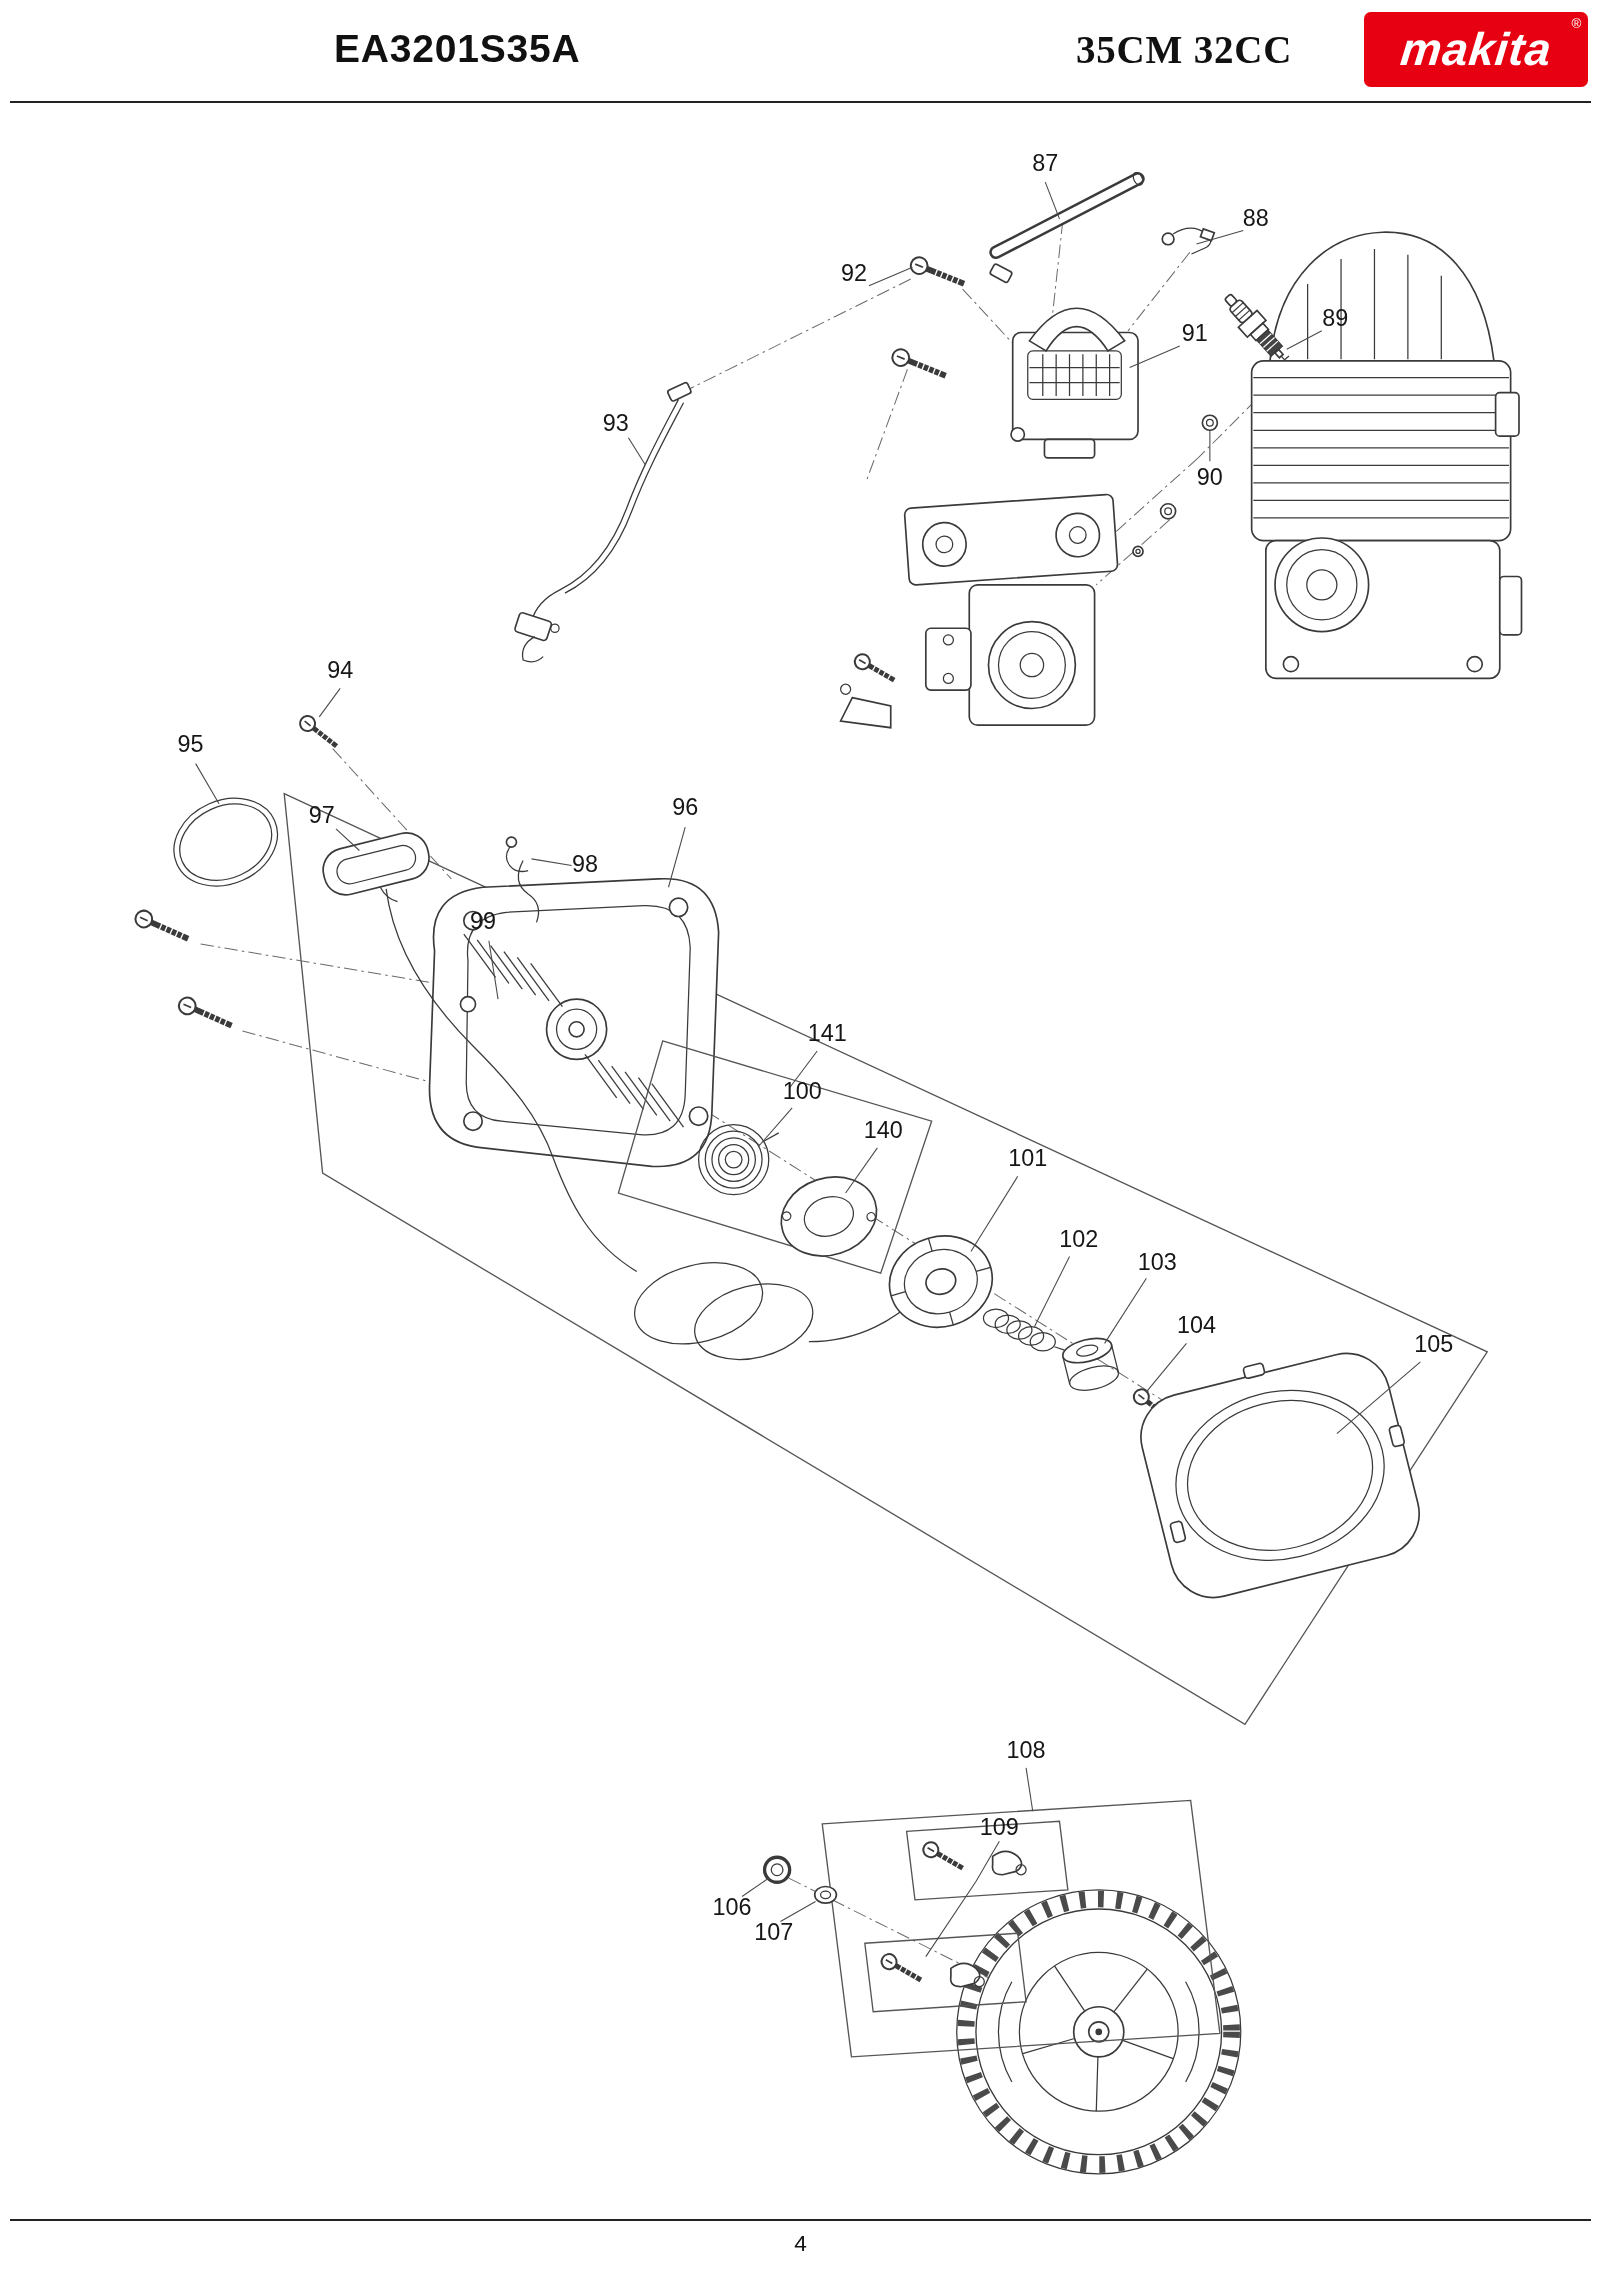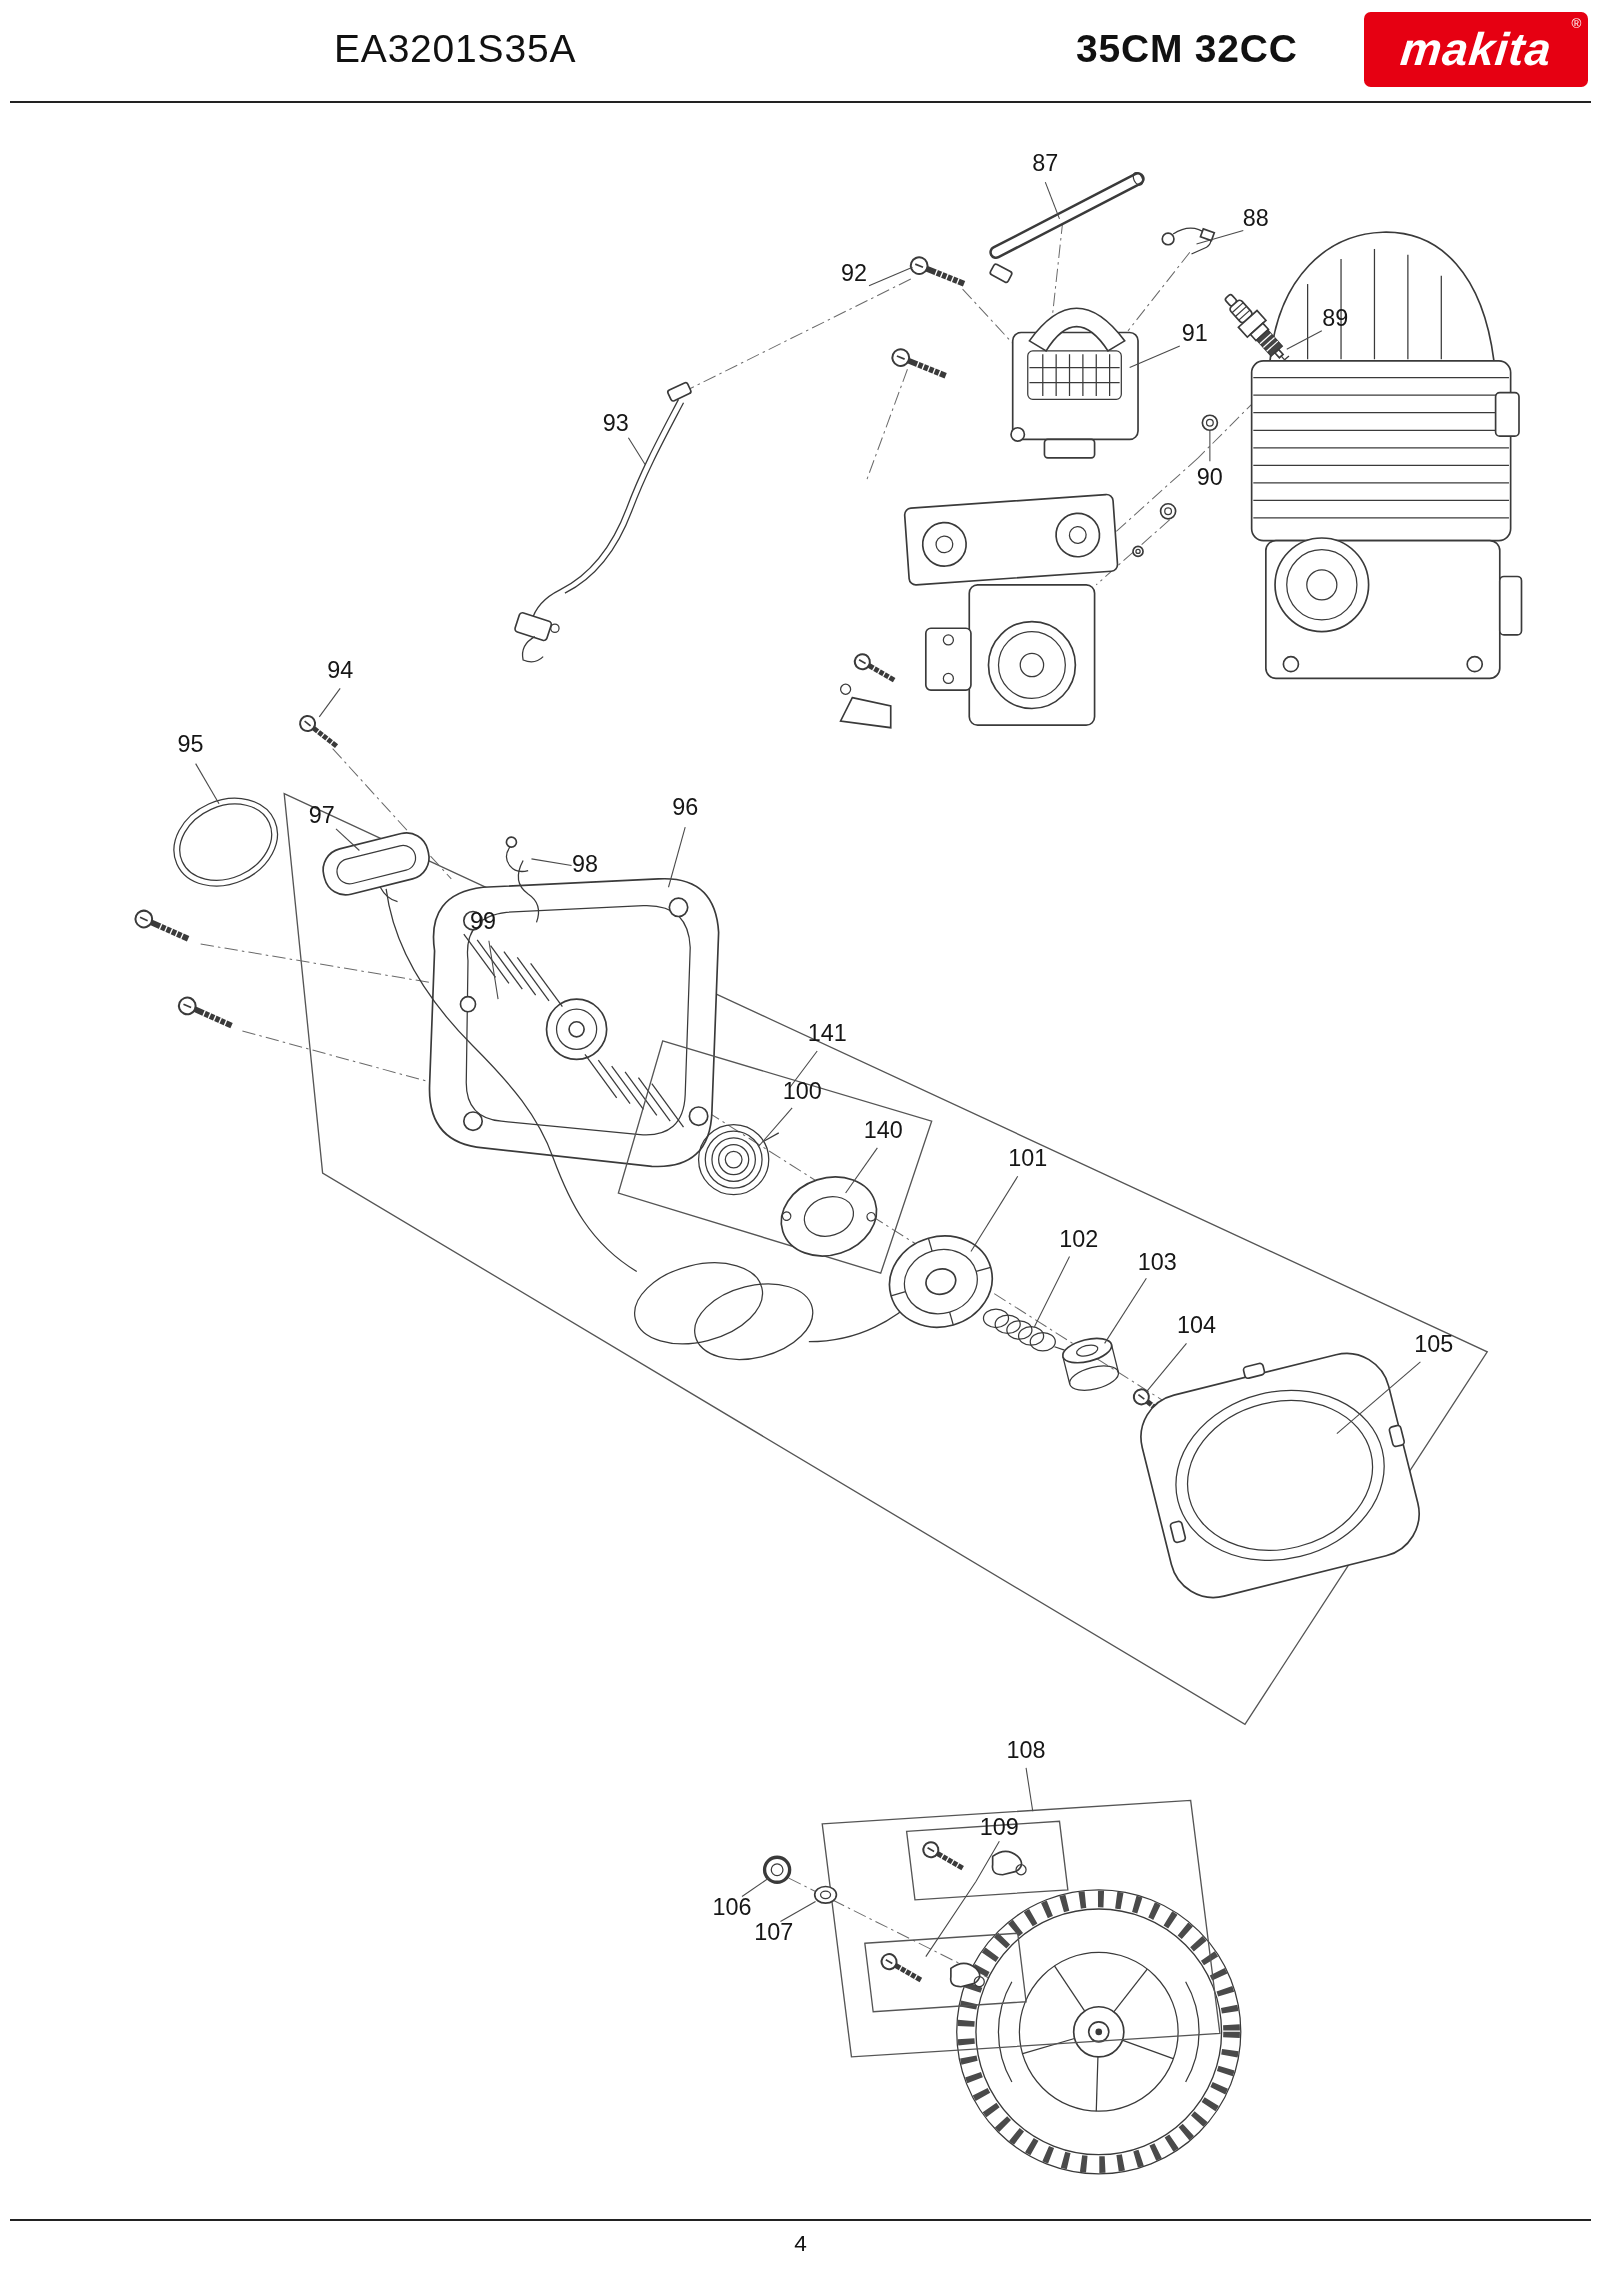--- a/index.html
+++ b/index.html
@@ -1,21 +1,21 @@
 <!DOCTYPE html>
 <html style="font-size:13.4px"><head>
 <meta charset="utf-8">
 <style>
   html,body{margin:0;padding:0;background:#fff;}
   .page{
     position:relative;width:1601px;height:2295px;background:#ffffff;
     font-family:"Liberation Sans",sans-serif;overflow:hidden;color:#111;
   }
-  .model{position:absolute;left:334px;top:27px;font-size:39px;font-weight:normal;letter-spacing:0.8px;}
-  .spec{position:absolute;left:1076px;top:27px;font-size:39px;font-weight:bold;letter-spacing:0.8px;}
+  .model{position:absolute;left:334px;top:27px;font-size:39px;font-weight:bold;letter-spacing:0.8px;}
+  .spec{position:absolute;left:1076px;top:27px;font-size:39px;font-weight:bold;letter-spacing:0.8px;font-family:Liberation Serif, serif;}
   .logo{position:absolute;left:1364px;top:11.7px;width:224px;height:75px;background:#e60012;
         border-radius:6.7px;display:flex;align-items:center;justify-content:center;}
   .logo-text{color:#fff;font-size:46px;font-weight:bold;font-style:italic;
              transform:skewX(-6deg);letter-spacing:0.8px;}
   .logo-reg{position:absolute;top:4.2px;right:6.7px;color:#fff;font-size:13.4px;font-style:normal;}
   .rule{position:absolute;left:10px;width:1581px;height:1.7px;background:#222;}
   .rule-top{top:101px;}
   .rule-bottom{top:2219px;}
   .page-number{position:absolute;top:2231px;left:0;width:100%;text-align:center;font-size:22.6px;}
   svg.diagram{position:absolute;left:0;top:0;}

